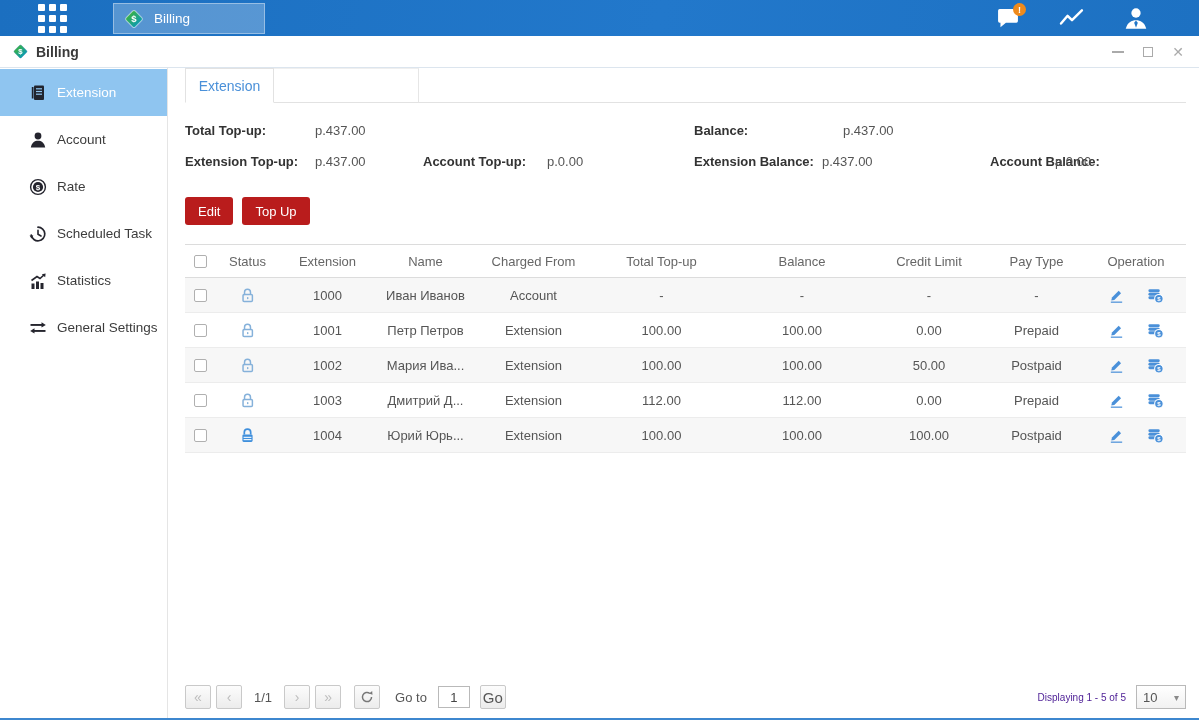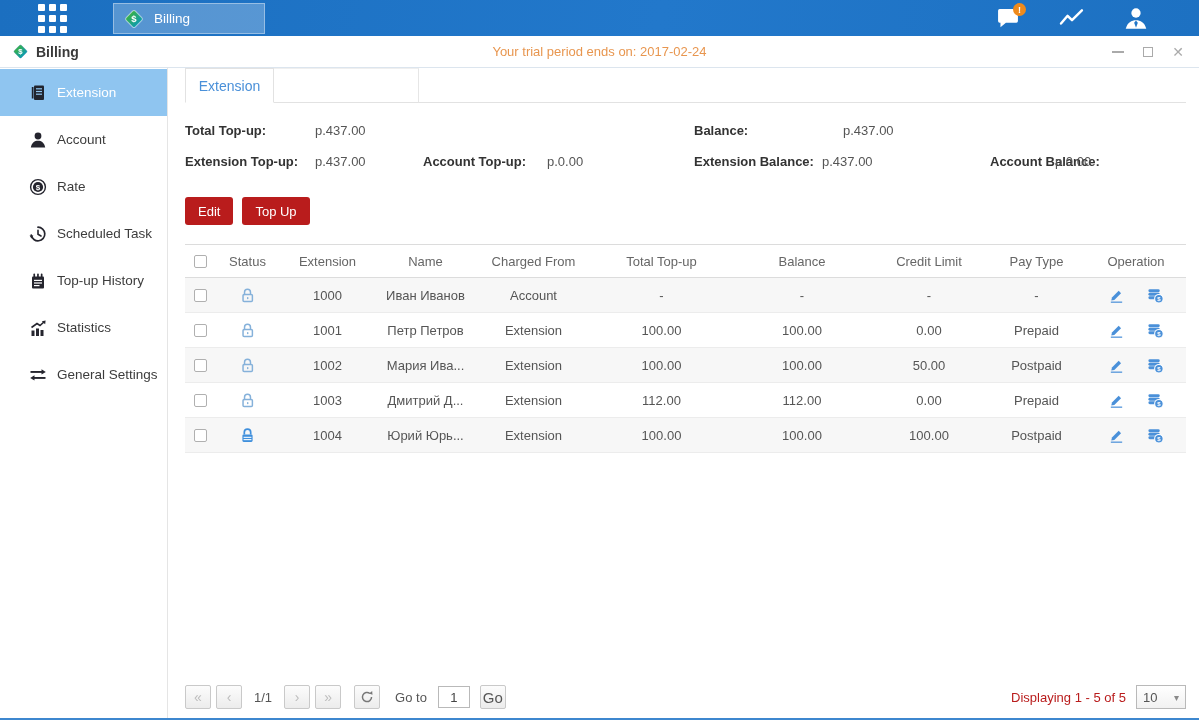--- a/index.html
+++ b/index.html
@@ -72,21 +72,21 @@
   
   .pagination { position:absolute; left:17px; right:13px; bottom:8px; height:26px; display:flex; align-items:center; justify-content:space-between; }
   .pg-left { display:flex; align-items:center; gap:5px; }
   .pgbtn { min-width:26px; height:24px; border:1px solid #c9c9c9; border-radius:2px; background:linear-gradient(#fcfcfc,#ececec); color:#bdbdbd; font-size:14px; display:flex; align-items:center; justify-content:center; cursor:pointer; }
   .pg-label { color:#555; font-size:13px; padding:0 7px; }
   .pg-goto { color:#555; font-size:13px; margin-left:10px; }
   .pg-input { width:32px; height:22px; border:1px solid #b9b9b9; text-align:center; font-size:13px; color:#444; font-family:inherit; margin-left:6px; }
   .pgbtn.go { color:#555; font-size:15px; margin-left:5px; }
   .pgbtn.refresh { margin-left:8px; }
   .pg-right { display:flex; align-items:center; gap:10px; }
-  .pg-displaying { color:#b91c1c; font-size:13px; }
+  .pg-displaying { color:#4c1d95; font-size:10px; }
   .pg-select { width:50px; height:24px; border:1px solid #b9b9b9; background:linear-gradient(#fff,#f1f1f1); display:flex; align-items:center; justify-content:space-between; padding:0 6px; font-size:13px; color:#555; cursor:pointer; }
   .pg-select .arrow { color:#8a8a8a; font-size:10px; }
 </style>
 </head>
 <body>
 
 <div class="window">
 
   <div class="topbar">
     <div class="grid-icon">
@@ -136,21 +136,20 @@
   </div>
 
   <div class="titlebar">
     <div class="ttl-left">
       <svg width="17" height="17" viewBox="0 0 22 22">
         <rect x="4.5" y="4.5" width="13" height="13" rx="2" transform="rotate(45 11 11)" fill="url(#dg)" stroke="rgba(20,120,160,.4)"></rect>
         <text x="11" y="14.6" text-anchor="middle" font-size="10" font-weight="bold" fill="#fff">$</text>
       </svg>
       <span class="ttl-text">Billing</span>
     </div>
-    <div class="trial">Your trial period ends on: 2017-02-24</div>
     <div class="winctl">
       <span class="wc wc-min">
           <i></i>
         </span>
       <span class="wc wc-max">
           <i></i>
         </span>
       <span class="wc wc-close">✕</span>
     </div>
   </div>
@@ -183,32 +182,20 @@
         </svg>
         <span>Rate</span>
       </div>
       <div class="side-item">
         <svg width="18" height="18" viewBox="0 0 18 18">
           <path d="M9,2.2 a6.8,6.8 0 1 1 -6.7,8" fill="none" stroke="currentColor" stroke-width="1.7" stroke-linecap="round"></path>
           <polygon points="0.6,10.4 4.4,10.4 2.4,13.6" fill="currentColor"></polygon>
           <path d="M9,5.4 V9.3 L12,11" fill="none" stroke="currentColor" stroke-width="1.6" stroke-linecap="round"></path>
         </svg>
         <span>Scheduled Task</span>
-      </div>
-      <div class="side-item">
-        <svg width="18" height="18" viewBox="0 0 18 18" fill="currentColor">
-          <rect x="4.4" y="1.6" width="1.7" height="4" rx=".8"></rect>
-          <rect x="8.1" y="1.6" width="1.7" height="4" rx=".8"></rect>
-          <rect x="11.8" y="1.6" width="1.7" height="4" rx=".8"></rect>
-          <rect x="3" y="4.4" width="12" height="12" rx="1"></rect>
-          <rect x="5" y="7.8" width="8" height="1.2" fill="#fff"></rect>
-          <rect x="5" y="10.4" width="8" height="1.2" fill="#fff"></rect>
-          <rect x="5" y="13" width="5.5" height="1.2" fill="#fff"></rect>
-        </svg>
-        <span>Top-up History</span>
       </div>
       <div class="side-item">
         <svg width="18" height="18" viewBox="0 0 18 18" fill="currentColor">
           <rect x="2.5" y="11.5" width="3" height="5.5"></rect>
           <rect x="7" y="9.5" width="3" height="7.5"></rect>
           <rect x="11.5" y="11" width="3" height="6"></rect>
           <polyline points="2.5,8.5 8,4.5 11,6.5 15.5,2.5" fill="none" stroke="currentColor" stroke-width="1.6"></polyline>
           <polygon points="16.6,1.6 12.8,2.2 16.2,5.2"></polygon>
         </svg>
         <span>Statistics</span>

